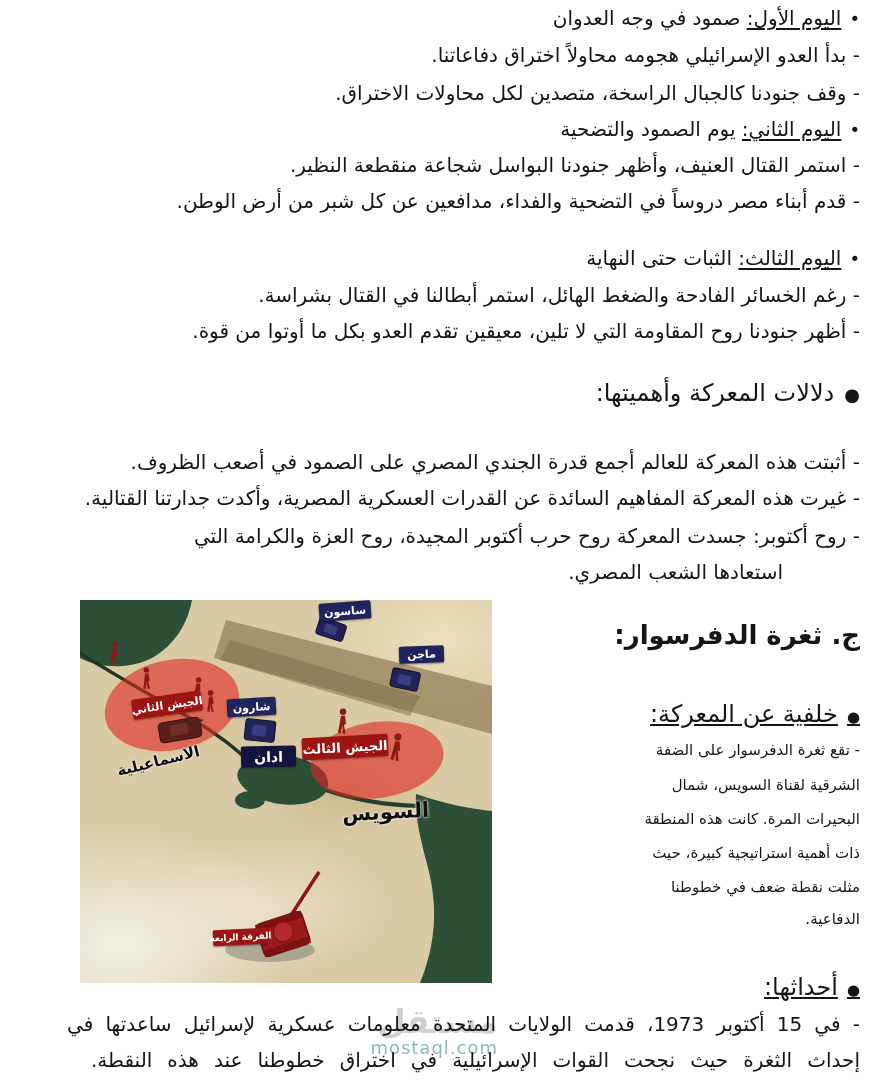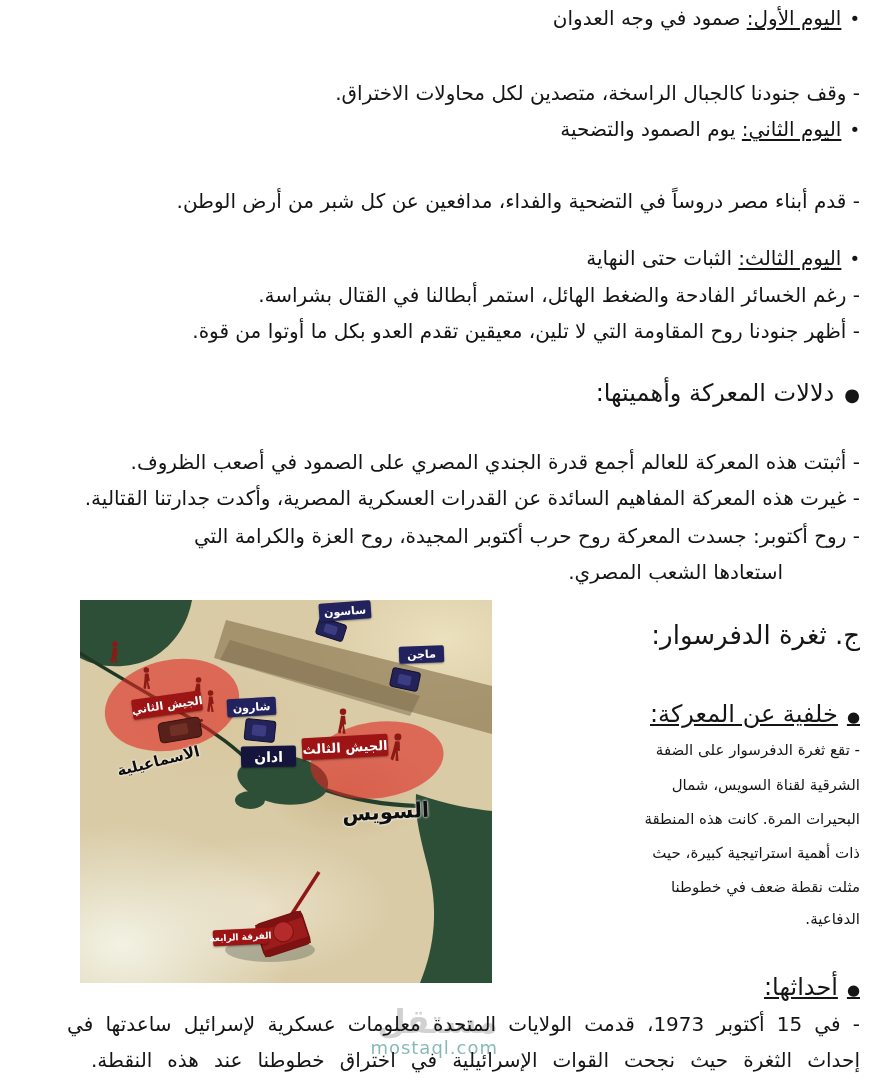--- a/index.html
+++ b/index.html
@@ -6,21 +6,21 @@
   .page{position:relative;width:874px;height:1083px;background:#ffffff;overflow:hidden;
         font-family:"DejaVu Sans",sans-serif;color:#151515;}
   
   .line{position:absolute;right:14px;direction:rtl;white-space:nowrap;font-size:20px;z-index:1;}
   .day .u{text-decoration:underline;text-underline-offset:3px;}
   .day .b{margin-left:8px;font-size:18px;}
   .sig-head{font-size:24px;}
   .sig-head .b{font-size:18px;margin-left:10px;}
   .sub-head{font-size:24px;text-decoration:underline;}
   .sub-head .b{font-size:15px;margin-left:9px;}
-  .dv-head{font-size:26px;font-weight:normal;}
+  .dv-head{font-size:26px;font-weight:bold;}
   .rcol{font-size:15px;}
   .jline{position:absolute;direction:rtl;font-size:20px;text-align:justify;text-align-last:justify;z-index:1;margin-left:15px;}
   
   .wm{position:absolute;left:318px;top:1002px;width:180px;text-align:right;z-index:0;}
   .wm-ar{font-size:33px;font-weight:bold;color:#9a9a9a;opacity:.45;}
   .wm-en{font-size:18px;color:#0f766e;opacity:.5;margin-top:-4px;letter-spacing:1px;direction:ltr;}
   
   .map{position:absolute;left:80px;top:600px;width:412px;height:383px;overflow:hidden;
        background:
          radial-gradient(ellipse 190px 120px at 88% 10%, #ece1bd 0%, rgba(236,225,189,0) 70%),
@@ -37,23 +37,25 @@
   .red{background:#9c1414;}
   .geo{position:absolute;color:#0e0e0e;font-weight:bold;white-space:nowrap;z-index:2;
        text-shadow:0 0 3px rgba(255,255,255,.9),0 0 2px rgba(255,255,255,.9);}
 </style>
 </head>
 <body>
 
 <div class="page">
 
   <div class="line day" style="top:6px"><span class="b">•</span><span class="u">اليوم الأول:</span><span> صمود في وجه العدوان</span></div>
+  <div class="line" style="top:43px">- بدأ العدو الإسرائيلي هجومه محاولاً اختراق دفاعاتنا.</div>
   <div class="line" style="top:81px">- وقف جنودنا كالجبال الراسخة، متصدين لكل محاولات الاختراق.</div>
 
   <div class="line day" style="top:117px"><span class="b">•</span><span class="u">اليوم الثاني:</span><span> يوم الصمود والتضحية</span></div>
+  <div class="line" style="top:153px">- استمر القتال العنيف، وأظهر جنودنا البواسل شجاعة منقطعة النظير.</div>
   <div class="line" style="top:189px">- قدم أبناء مصر دروساً في التضحية والفداء، مدافعين عن كل شبر من أرض الوطن.</div>
 
   <div class="line day" style="top:246px"><span class="b">•</span><span class="u">اليوم الثالث:</span><span> الثبات حتى النهاية</span></div>
   <div class="line" style="top:283px">- رغم الخسائر الفادحة والضغط الهائل، استمر أبطالنا في القتال بشراسة.</div>
   <div class="line" style="top:319px">- أظهر جنودنا روح المقاومة التي لا تلين، معيقين تقدم العدو بكل ما أوتوا من قوة.</div>
 
   <div class="line sig-head" style="top:379px"><span class="b">●</span><span>دلالات المعركة وأهميتها:</span></div>
   <div class="line" style="top:450px">- أثبتت هذه المعركة للعالم أجمع قدرة الجندي المصري على الصمود في أصعب الظروف.</div>
   <div class="line" style="top:524px">- روح أكتوبر: جسدت المعركة روح حرب أكتوبر المجيدة، روح العزة والكرامة التي</div>
   <div class="line" style="top:486px">- غيرت هذه المعركة المفاهيم السائدة عن القدرات العسكرية المصرية، وأكدت جدارتنا القتالية.</div>

